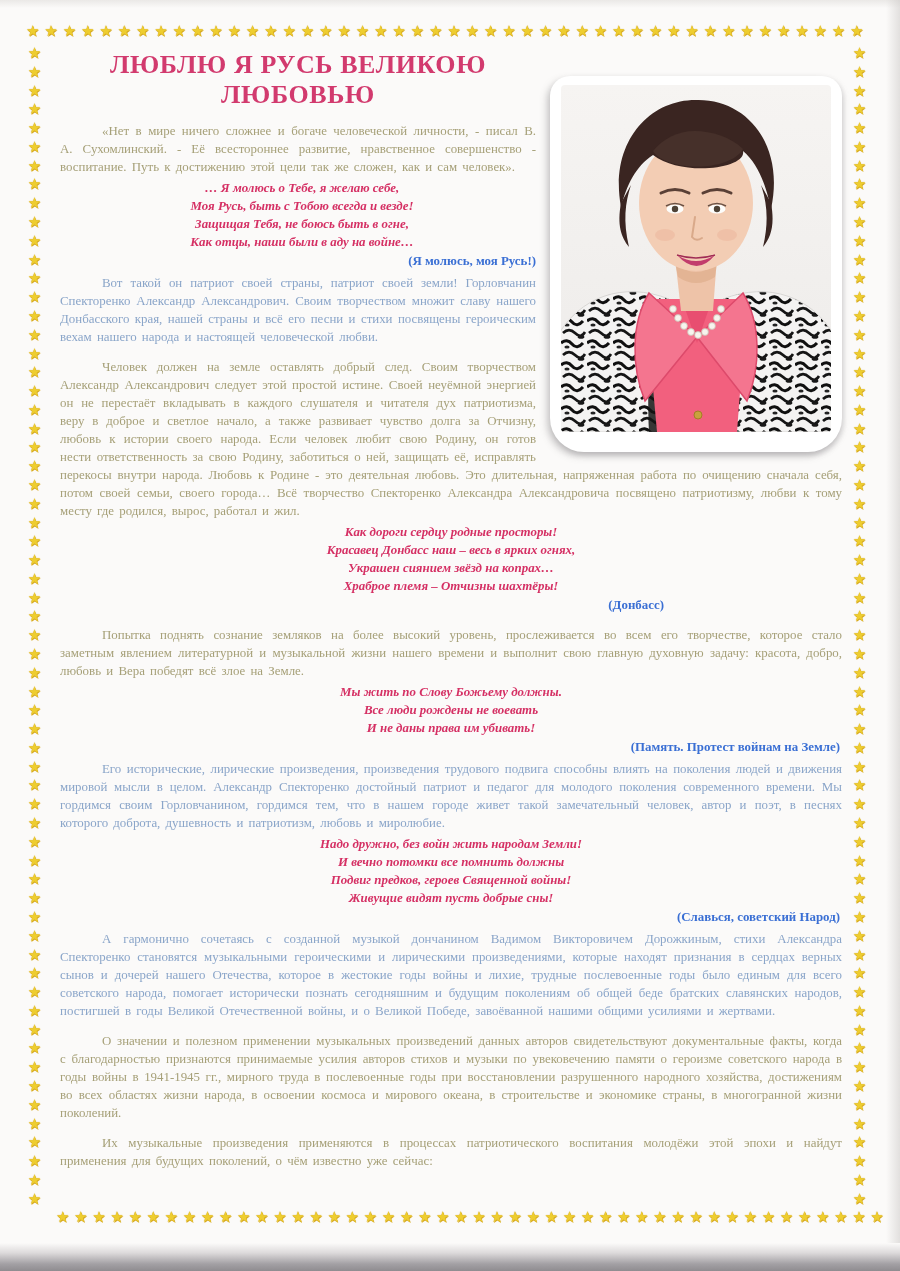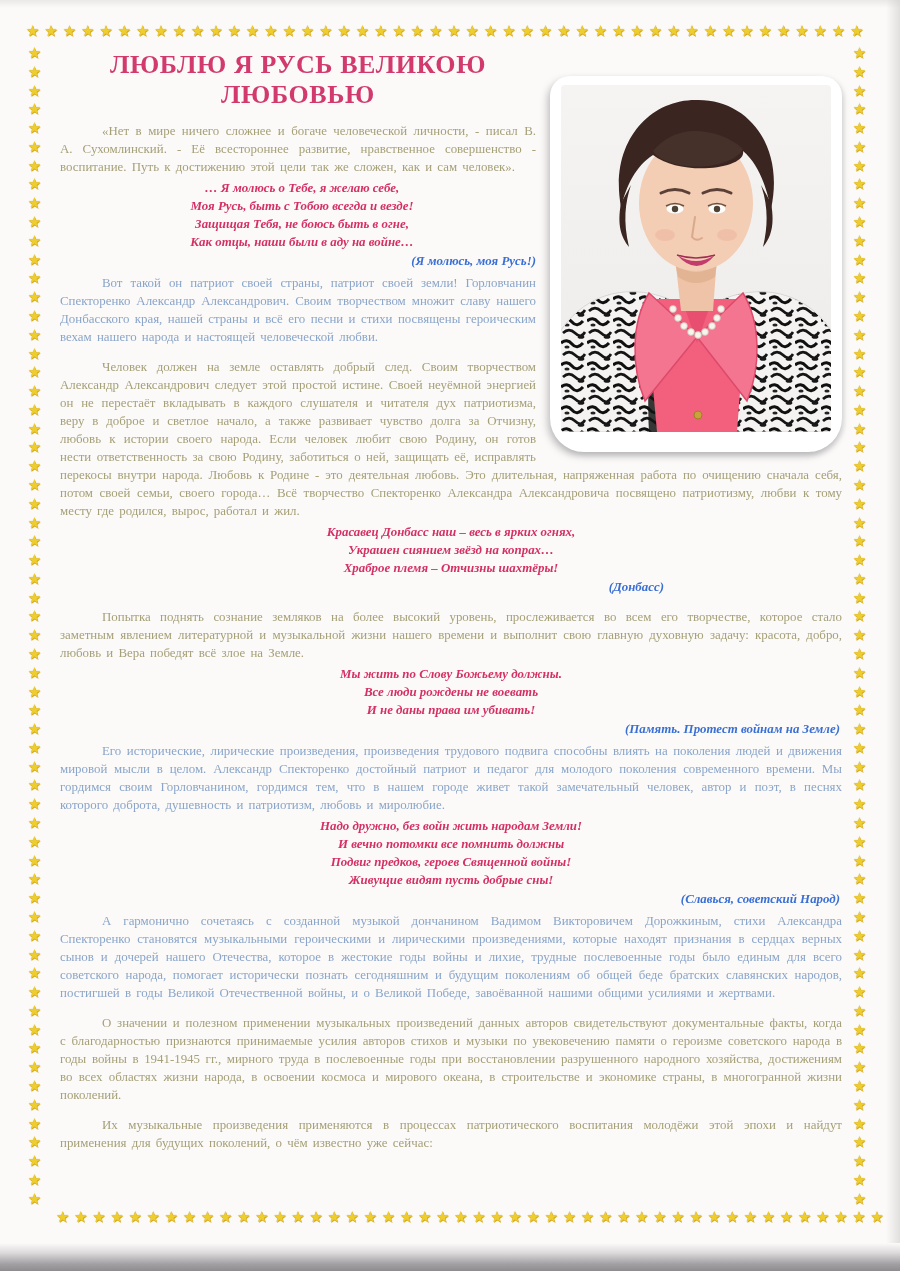--- a/index.html
+++ b/index.html
@@ -44,21 +44,21 @@
     font-weight:bold;
     font-size:26px;line-height:30px;letter-spacing:.6px;
     margin:4px 0 10px;padding-right:70px;
   }
   p.body{margin:0 0 3px;text-indent:42px;word-spacing:2px;}
   p.body.olive{color:var(--text-olive);margin-top:12px;}
   p.body.blue{color:var(--text-blue);}
   .verse{margin:2px 8px 1px;font-weight:bold;font-style:italic;color:var(--verse-red);text-align:center;line-height:18px;}
   .verse .vline{text-align:center;}
   .attribution{
-    font-weight:bold;font-style:italic;color:var(--attr-blue);
+    font-weight:bold;color:var(--attr-blue);
     text-align:right;line-height:18px;margin:1px 0 4px;
   }
   .attr-1{padding-right:22px;}
   .attr-2{padding-right:178px;text-align:right;}
   .attr-3{padding-right:2px;}
   .attr-4{padding-right:2px;}
 
   
   .photo-frame{
     float:right;
@@ -391,20 +391,21 @@
       <div class="vline">Моя Русь, быть с Тобою всегда и везде!</div>
       <div class="vline">Защищая Тебя, не боюсь быть в огне,</div>
       <div class="vline">Как отцы, наши были в аду на войне…</div>
     </div>
     <div class="attribution attr-1">(Я молюсь, моя Русь!)</div>
 
     <p class="body blue">Вот такой он патриот своей страны, патриот своей земли! Горловчанин Спекторенко Александр Александрович. Своим творчеством множит славу нашего Донбасского края, нашей страны и всё его песни и стихи посвящены героическим вехам нашего народа и настоящей человеческой любви.</p>
     <p class="body olive">Человек должен на земле оставлять добрый след. Своим творчеством Александр Александрович следует этой простой истине. Своей неуёмной энергией он не перестаёт вкладывать в каждого слушателя и читателя дух патриотизма, веру в доброе и светлое начало, а также развивает чувство долга за Отчизну, любовь к истории своего народа. Если человек любит свою Родину, он готов нести ответственность за свою Родину, заботиться о ней, защищать её, исправлять перекосы внутри народа. Любовь к Родине - это деятельная любовь. Это длительная, напряженная работа по очищению сначала себя, потом своей семьи, своего города… Всё творчество Спекторенко Александра Александровича посвящено патриотизму, любви к тому месту где родился, вырос, работал и жил.</p>
 
     <div class="verse">
+      <div class="vline">Как дороги сердцу родные просторы!</div>
       <div class="vline">Красавец Донбасс наш – весь в ярких огнях,</div>
       <div class="vline">Украшен сиянием звёзд на копрах…</div>
       <div class="vline">Храброе племя – Отчизны шахтёры!</div>
     </div>
     <div class="attribution attr-2">(Донбасс)</div>
 
     <p class="body olive">Попытка поднять сознание земляков на более высокий уровень, прослеживается во всем его творчестве, которое стало заметным явлением литературной и музыкальной жизни нашего времени и выполнит свою главную духовную задачу: красота, добро, любовь и Вера победят всё злое на Земле.</p>
 
     <div class="verse">
       <div class="vline">Мы жить по Слову Божьему должны.</div>

